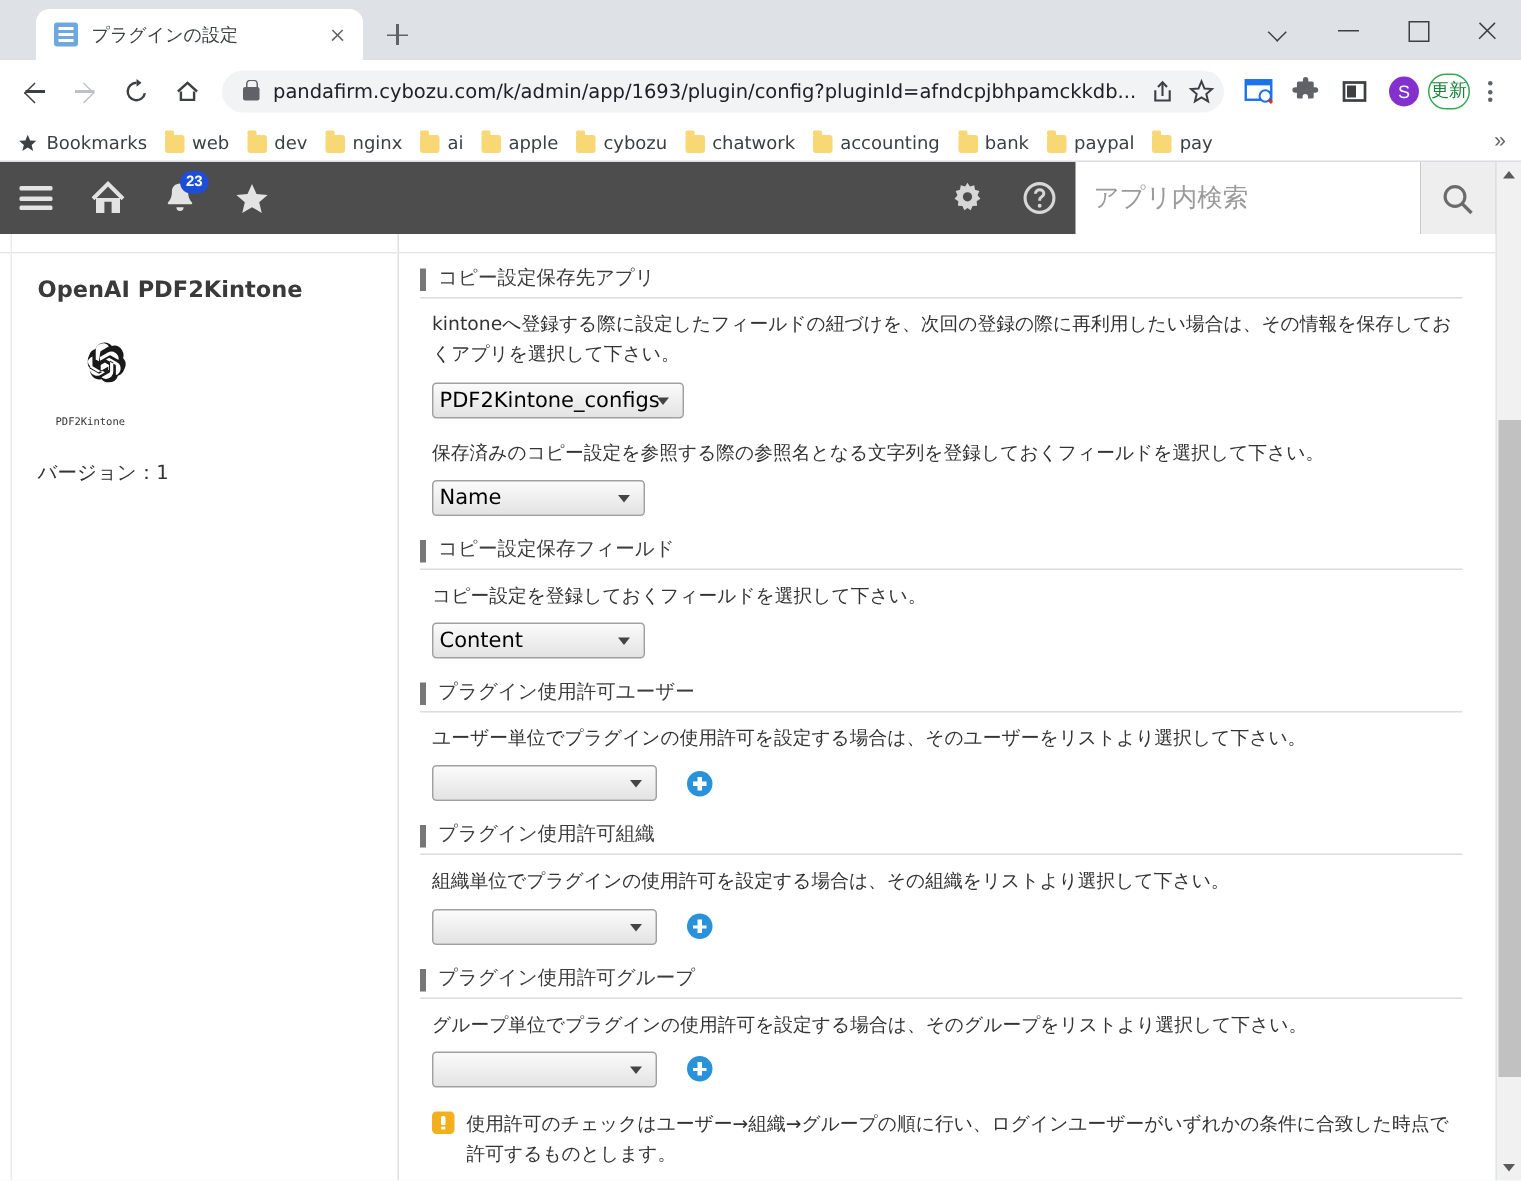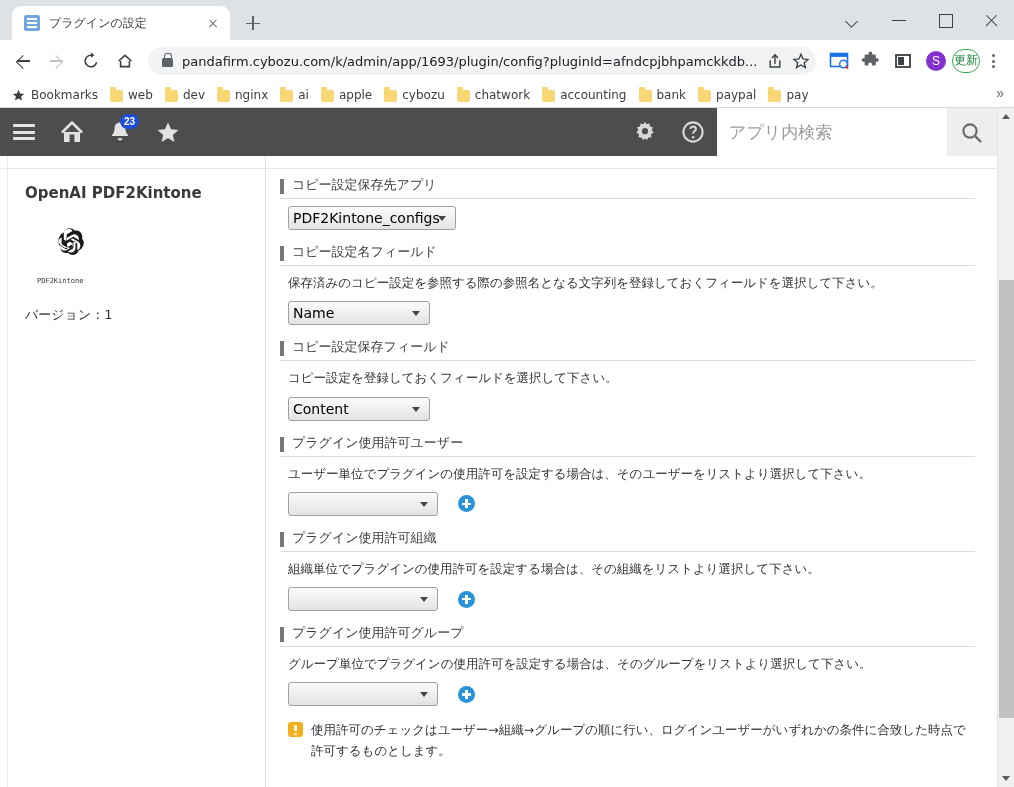--- a/index.html
+++ b/index.html
@@ -12,21 +12,21 @@
   }
 
   
   .browser { width: 1014px; height: 787px; position: relative; background: #dee1e6; }
 
   .tabstrip {
     height: 40px; background: #dee1e6;
     display: flex; align-items: flex-end; position: relative;
   }
   .tab {
-    margin-left: 12px;
+    margin-left: 24px;
     width: 218px; height: 34px;
     background: #ffffff;
     border-radius: 9px 9px 0 0;
     display: flex; align-items: center;
     padding: 0 8px 0 12px;
     position: relative;
     justify-content: flex-end;
   }
   .tab-favicon {
     width: 16px; height: 16px; flex: 0 0 16px;
@@ -606,34 +606,31 @@
         <div class="plugin-version">バージョン：1</div>
       </div>
 
       <div class="form">
 
         <div class="section">
           <div class="sec-head">
             <span class="sec-bar"></span>
             <span class="sec-title">コピー設定保存先アプリ</span>
           </div>
+          <div class="sec-desc">kintoneへ登録する際に設定したフィールドの紐づけを、次回の登録の際に再利用したい場合は、その情報を保存しておくアプリを選択して下さい。</div>
           <div class="field-row">
             <span class="selwrap">
               <select class="sel sel-app">
                 <option>PDF2Kintone_configs</option>
               </select>
             </span>
           </div>
         </div>
 
         <div class="section">
-          <div class="sec-head">
-            <span class="sec-bar"></span>
-            <span class="sec-title">コピー設定名フィールド</span>
-          </div>
           <div class="sec-desc">保存済みのコピー設定を参照する際の参照名となる文字列を登録しておくフィールドを選択して下さい。</div>
           <div class="field-row">
             <span class="selwrap">
               <select class="sel sel-md">
                 <option>Name</option>
               </select>
             </span>
           </div>
         </div>
 

